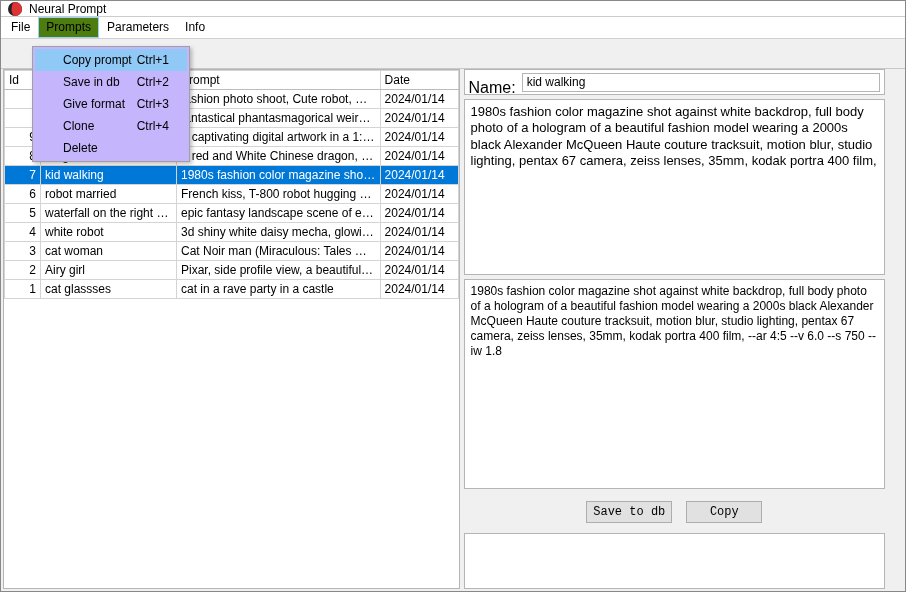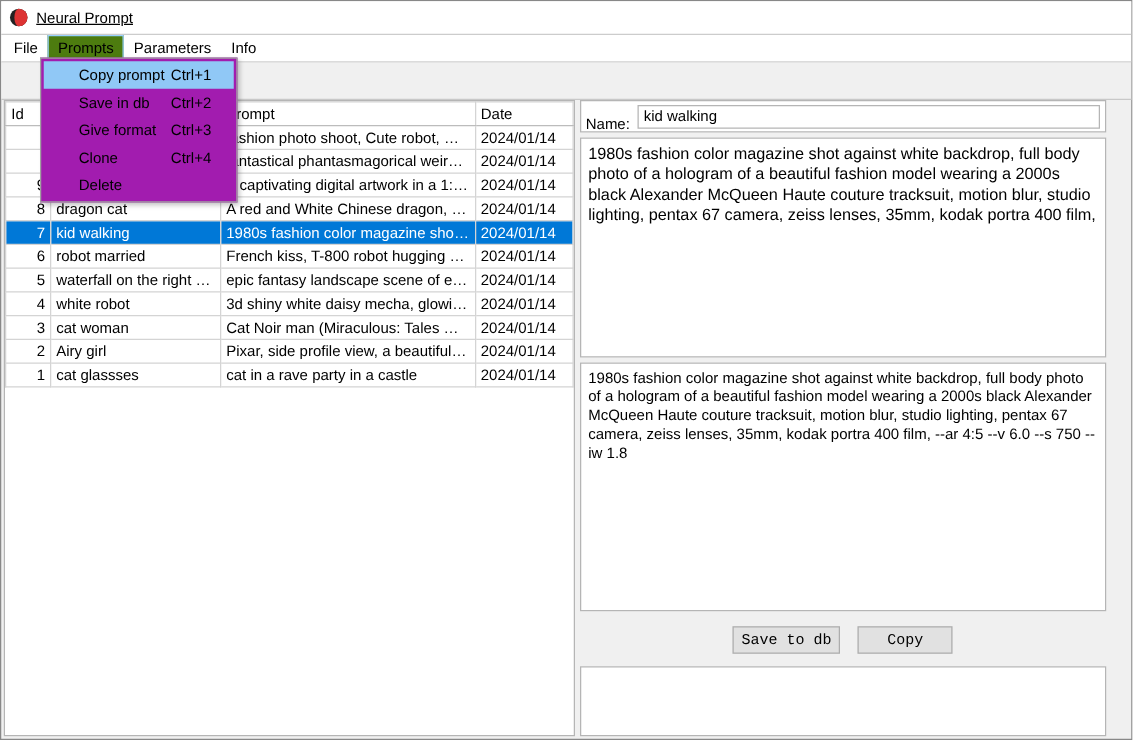--- a/index.html
+++ b/index.html
@@ -15,28 +15,27 @@
   }
   .window {
     width: 906px;
     height: 592px;
     border: 1px solid #888;
     display: flex;
     flex-direction: column;
     background: #f0f0f0;
   }
   .titlebar {
-    height: 27px;
+    height: 16px;
     display: flex;
     align-items: center;
     padding: 0 6px;
     background: #fff;
     border-bottom: 1px solid #ccc;
     gap: 6px;
-    text-decoration: underline;
   }
   .titlebar .app-icon {
     width: 16px; height: 16px;
     display: inline-block;
   }
   .titlebar .app-title { font-size: 12px; }
   .menubar {
     height: 22px;
     display: flex;
     align-items: stretch;
@@ -53,21 +52,21 @@
   .menubar .menu-item.open {
     background: #4d7c0f;
     border: 1px solid #99d1ff;
     padding: 2px 7px;
   }
   .dropdown {
     position: absolute;
     top: 46px;
     left: 32px;
     width: 158px;
-    background: #a21caf;
+    background: #c4b5fd;
     border: 1px solid #a0a0a0;
     box-shadow: 2px 2px 4px rgba(0,0,0,0.25);
     z-index: 100;
     padding: 2px;
   }
   .dropdown .dd-item {
     display: flex;
     justify-content: space-between;
     align-items: center;
     padding: 4px 18px 4px 28px;
@@ -140,21 +139,21 @@
 
   .name-row {
     display: flex;
     align-items: center;
     gap: 6px;
     border: 1px solid #b5b5b5;
     background: #fff;
     padding: 2px 4px;
     height: 26px;
   }
-  .name-row label { font-size: 12px; margin-top: 11px; }
+  .name-row label { font-size: 16px; margin-top: 11px; }
   .name-row input {
     flex: 1;
     border: 1px solid #b5b5b5;
     height: 19px;
     font-size: 12px;
     padding: 1px 4px;
     font-family: inherit;
   }
   .textbox {
     flex: 1;

